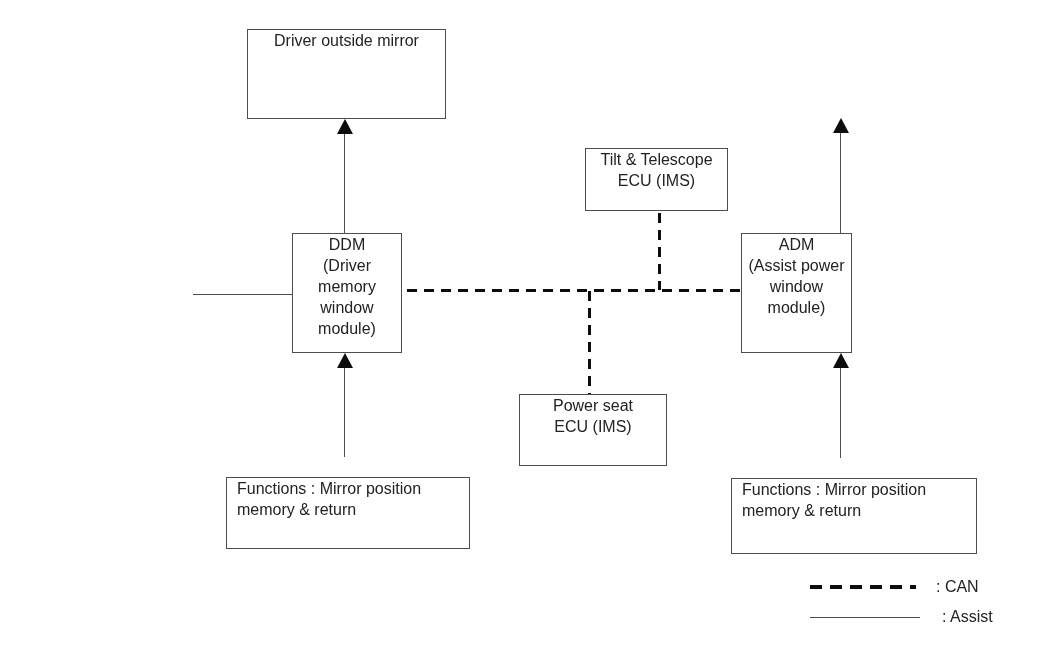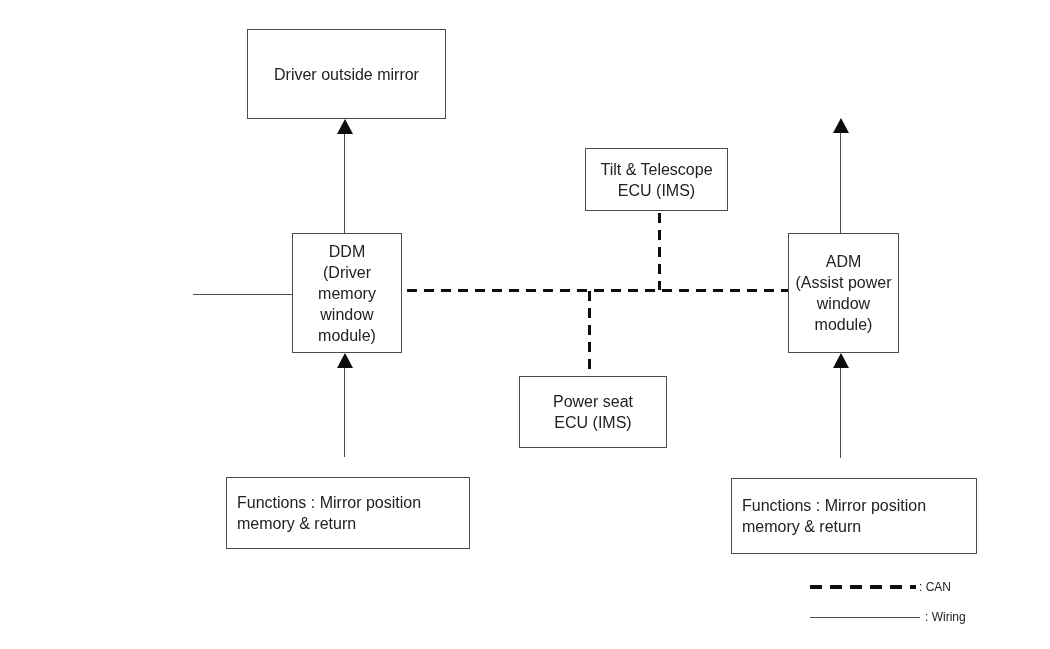--- a/index.html
+++ b/index.html
@@ -11,21 +11,21 @@
     position:relative;
     width:1050px;height:649px;
     background:var(--page_bg,#fff);
     color:var(--text,#222);
     overflow:hidden;
   }
   .node{
     position:absolute;
     border:1px solid var(--box_border,#4d4d4d);
     background:var(--page_bg,#fff);
-    display:flex;align-items:center;justify-content:center;
+    display:flex;align-items:flex-start;justify-content:center;
     box-sizing:border-box;
   }
   .node-label{
     font-size:16px;line-height:21px;
     text-align:center;
     white-space:pre-line;
     color:var(--text,#222);
   }
   .node.align-left{justify-content:flex-start;margin-top:20px;}
   .node.align-left .node-label{text-align:left;padding-left:10px;padding-right:6px;}
@@ -45,23 +45,24 @@
     position:absolute;width:3px;
     background:repeating-linear-gradient(180deg,var(--can,#0d0d0d) 0 10px,transparent 10px 17px);
   }
   .legend-can-swatch{
     position:absolute;height:4px;
     background:repeating-linear-gradient(90deg,var(--can,#0d0d0d) 0 12px,transparent 12px 20px);
   }
   .legend-wiring-swatch{position:absolute;height:1px;background:var(--wire,#4d4d4d);}
   .legend-label{
     position:absolute;
-    font-size:12px;line-height:18px;
+    font-size:16px;line-height:18px;
     color:var(--text,#222);
     white-space:nowrap;
+    margin-left:17px;
   }
 </style>
 </head>
 <body>
 
 <div class="canvas">
 
   <div class="wire-v" style="left:344px;top:124px;height:109px"></div>
   <div class="wire-v" style="left:840px;top:124px;height:109px"></div>
   <div class="wire-h" style="left:193px;top:294px;width:99px"></div>
@@ -88,41 +89,41 @@
   </div>
 
 
   <div class="node" style="left:292px;top:233px;width:110px;height:120px">
     <span class="node-label">DDM
 (Driver memory
 window
 module)</span>
   </div>
 
-  <div class="node" style="left:788px;top:233px;width:111px;height:120px">
+  <div class="node" style="left:741px;top:233px;width:111px;height:120px">
     <span class="node-label">ADM
 (Assist power
 window
 module)</span>
   </div>
 
-  <div class="node" style="left:519px;top:376px;width:148px;height:72px">
+  <div class="node" style="left:519px;top:394px;width:148px;height:72px">
     <span class="node-label">Power seat
 ECU (IMS)</span>
   </div>
 
   <div class="node align-left" style="left:226px;top:457px;width:244px;height:72px">
     <span class="node-label">Functions : Mirror position
 memory &amp; return</span>
   </div>
 
   <div class="node align-left" style="left:731px;top:458px;width:246px;height:76px">
     <span class="node-label">Functions : Mirror position
 memory &amp; return</span>
   </div>
 
   <div class="legend-can-swatch" style="left:810px;top:585px;width:106px"></div>
   <span class="legend-label" style="left:919px;top:578px">: CAN</span>
 
   <div class="legend-wiring-swatch" style="left:810px;top:617px;width:110px"></div>
-  <span class="legend-label" style="left:925px;top:608px">: Wiring</span>
+  <span class="legend-label" style="left:925px;top:608px">: Assist</span>
 
 </div>
 
 </body></html>

